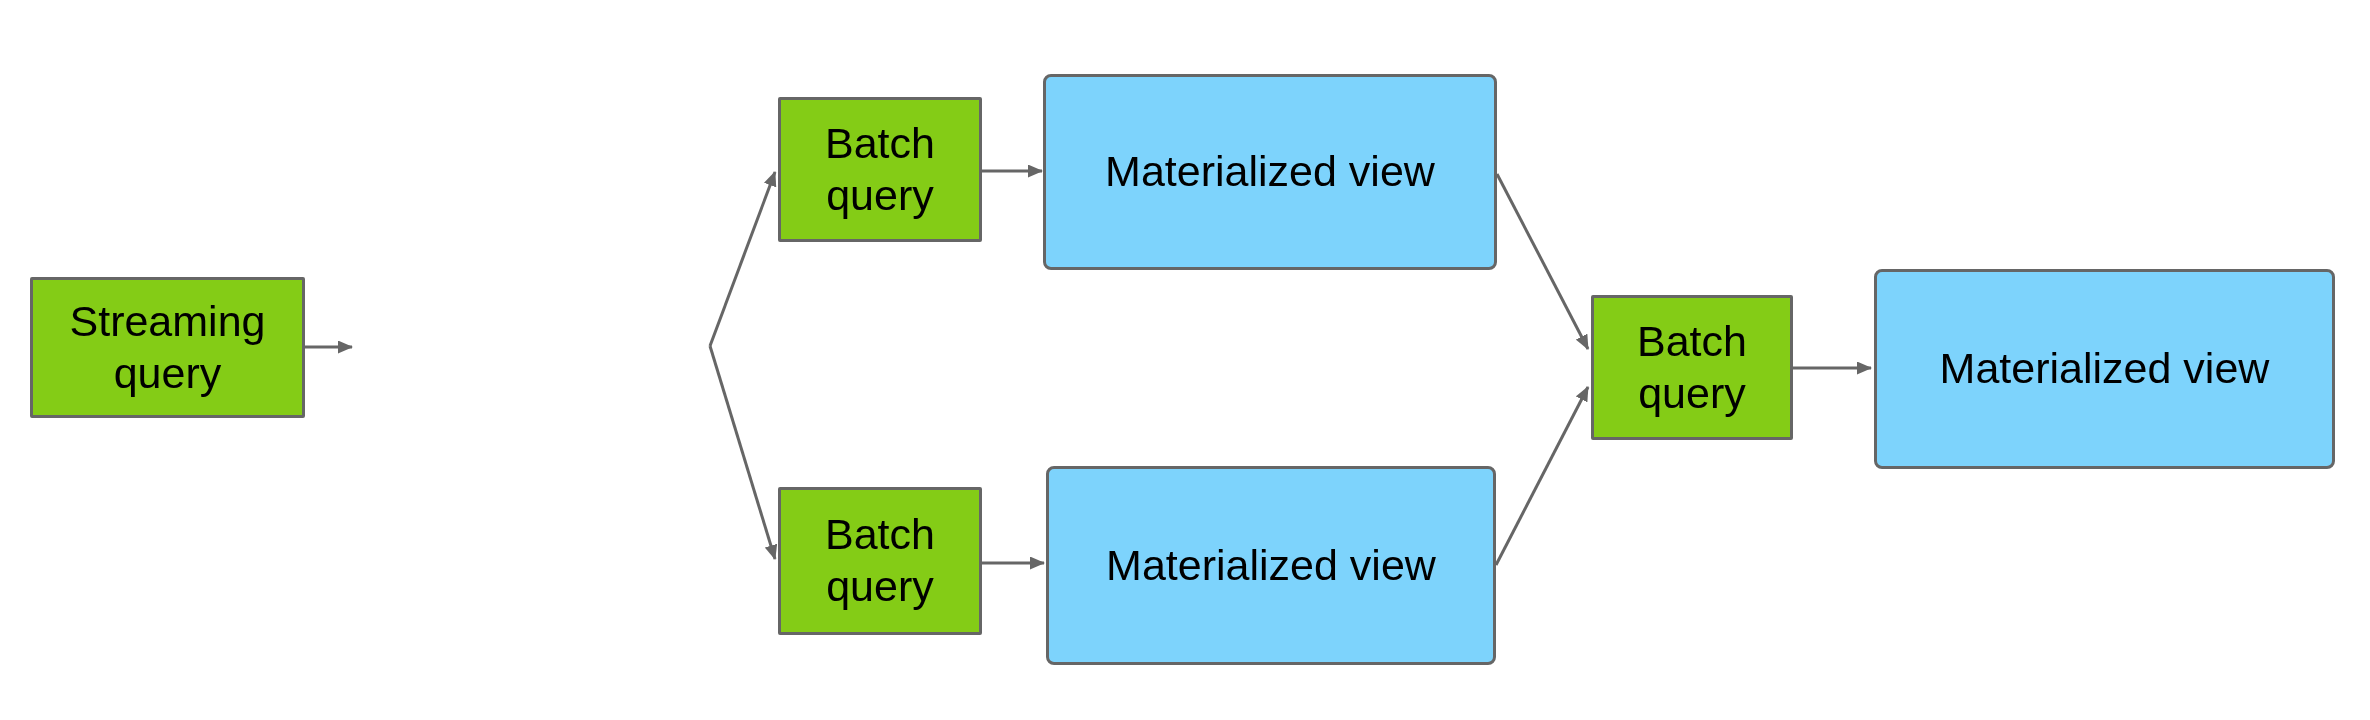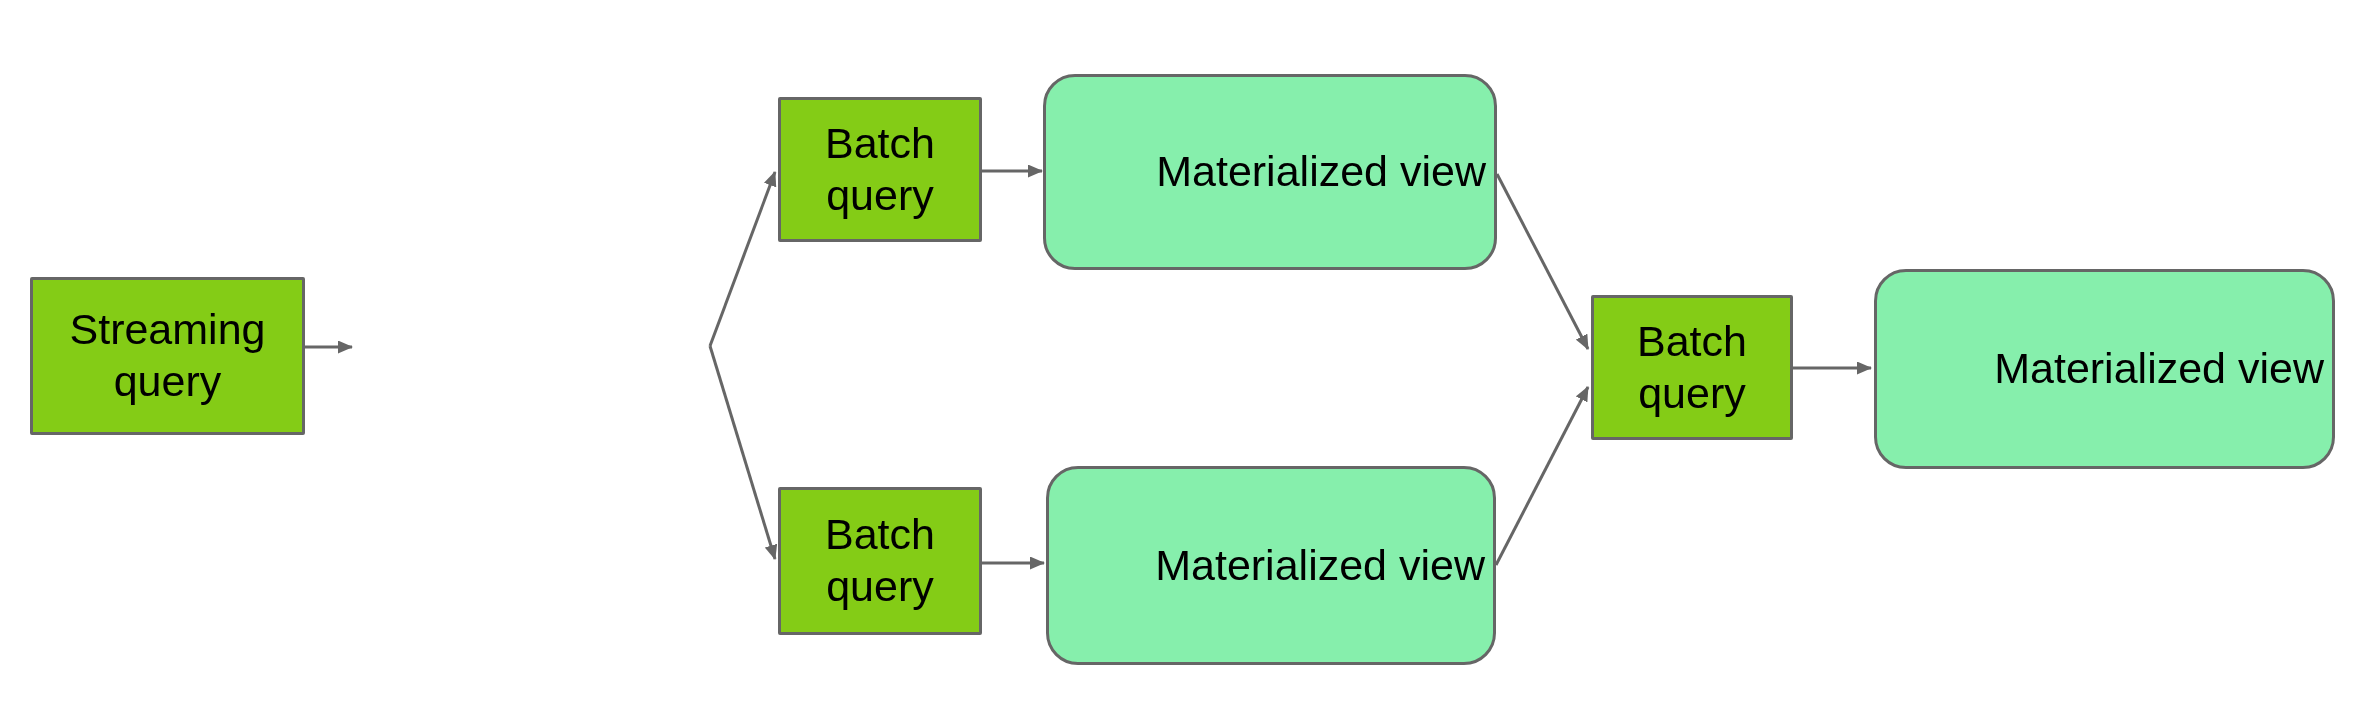--- a/index.html
+++ b/index.html
@@ -33,23 +33,22 @@
     color: #000000;
     font-size: 43px;
     line-height: 1.2;
     padding: 0 8px;
   }
   .node.yellow {
     background: #84cc16;
     border-radius: 2px;
   }
   .node.green {
-    background: #86efac;
-    border-radius: 32px;
-    justify-content: flex-end;
+    background: #7dd3fc;
+    border-radius: 8px;
   }
   .edge-line {
     stroke: #666666;
     stroke-width: 3;
     fill: none;
   }
 </style>
 </head>
 <body>
 
@@ -64,21 +63,21 @@
     <line class="edge-line" x1="305" y1="347" x2="352" y2="347" marker-end="url(#arrowhead)"></line>
     <line class="edge-line" x1="710" y1="346" x2="775" y2="172" marker-end="url(#arrowhead)"></line>
     <line class="edge-line" x1="710" y1="346" x2="775" y2="559" marker-end="url(#arrowhead)"></line>
     <line class="edge-line" x1="982" y1="171" x2="1042" y2="171" marker-end="url(#arrowhead)"></line>
     <line class="edge-line" x1="982" y1="563" x2="1044" y2="563" marker-end="url(#arrowhead)"></line>
     <line class="edge-line" x1="1497" y1="174" x2="1588" y2="349" marker-end="url(#arrowhead)"></line>
     <line class="edge-line" x1="1496" y1="565" x2="1588" y2="387" marker-end="url(#arrowhead)"></line>
     <line class="edge-line" x1="1793" y1="368" x2="1871" y2="368" marker-end="url(#arrowhead)"></line>
   </svg>
 
-  <div class="node yellow" style="left:30px; top:277px; width:275px; height:158px;">
+  <div class="node yellow" style="left:30px; top:277px; width:275px; height:141px;">
     <span>Streaming query</span>
   </div>
 
 
   <div class="node yellow" style="left:778px; top:97px; width:204px; height:145px;">
     <span>Batch query</span>
   </div>
 
   <div class="node green" style="left:1043px; top:74px; width:454px; height:196px;">
     <span>Materialized view</span>

